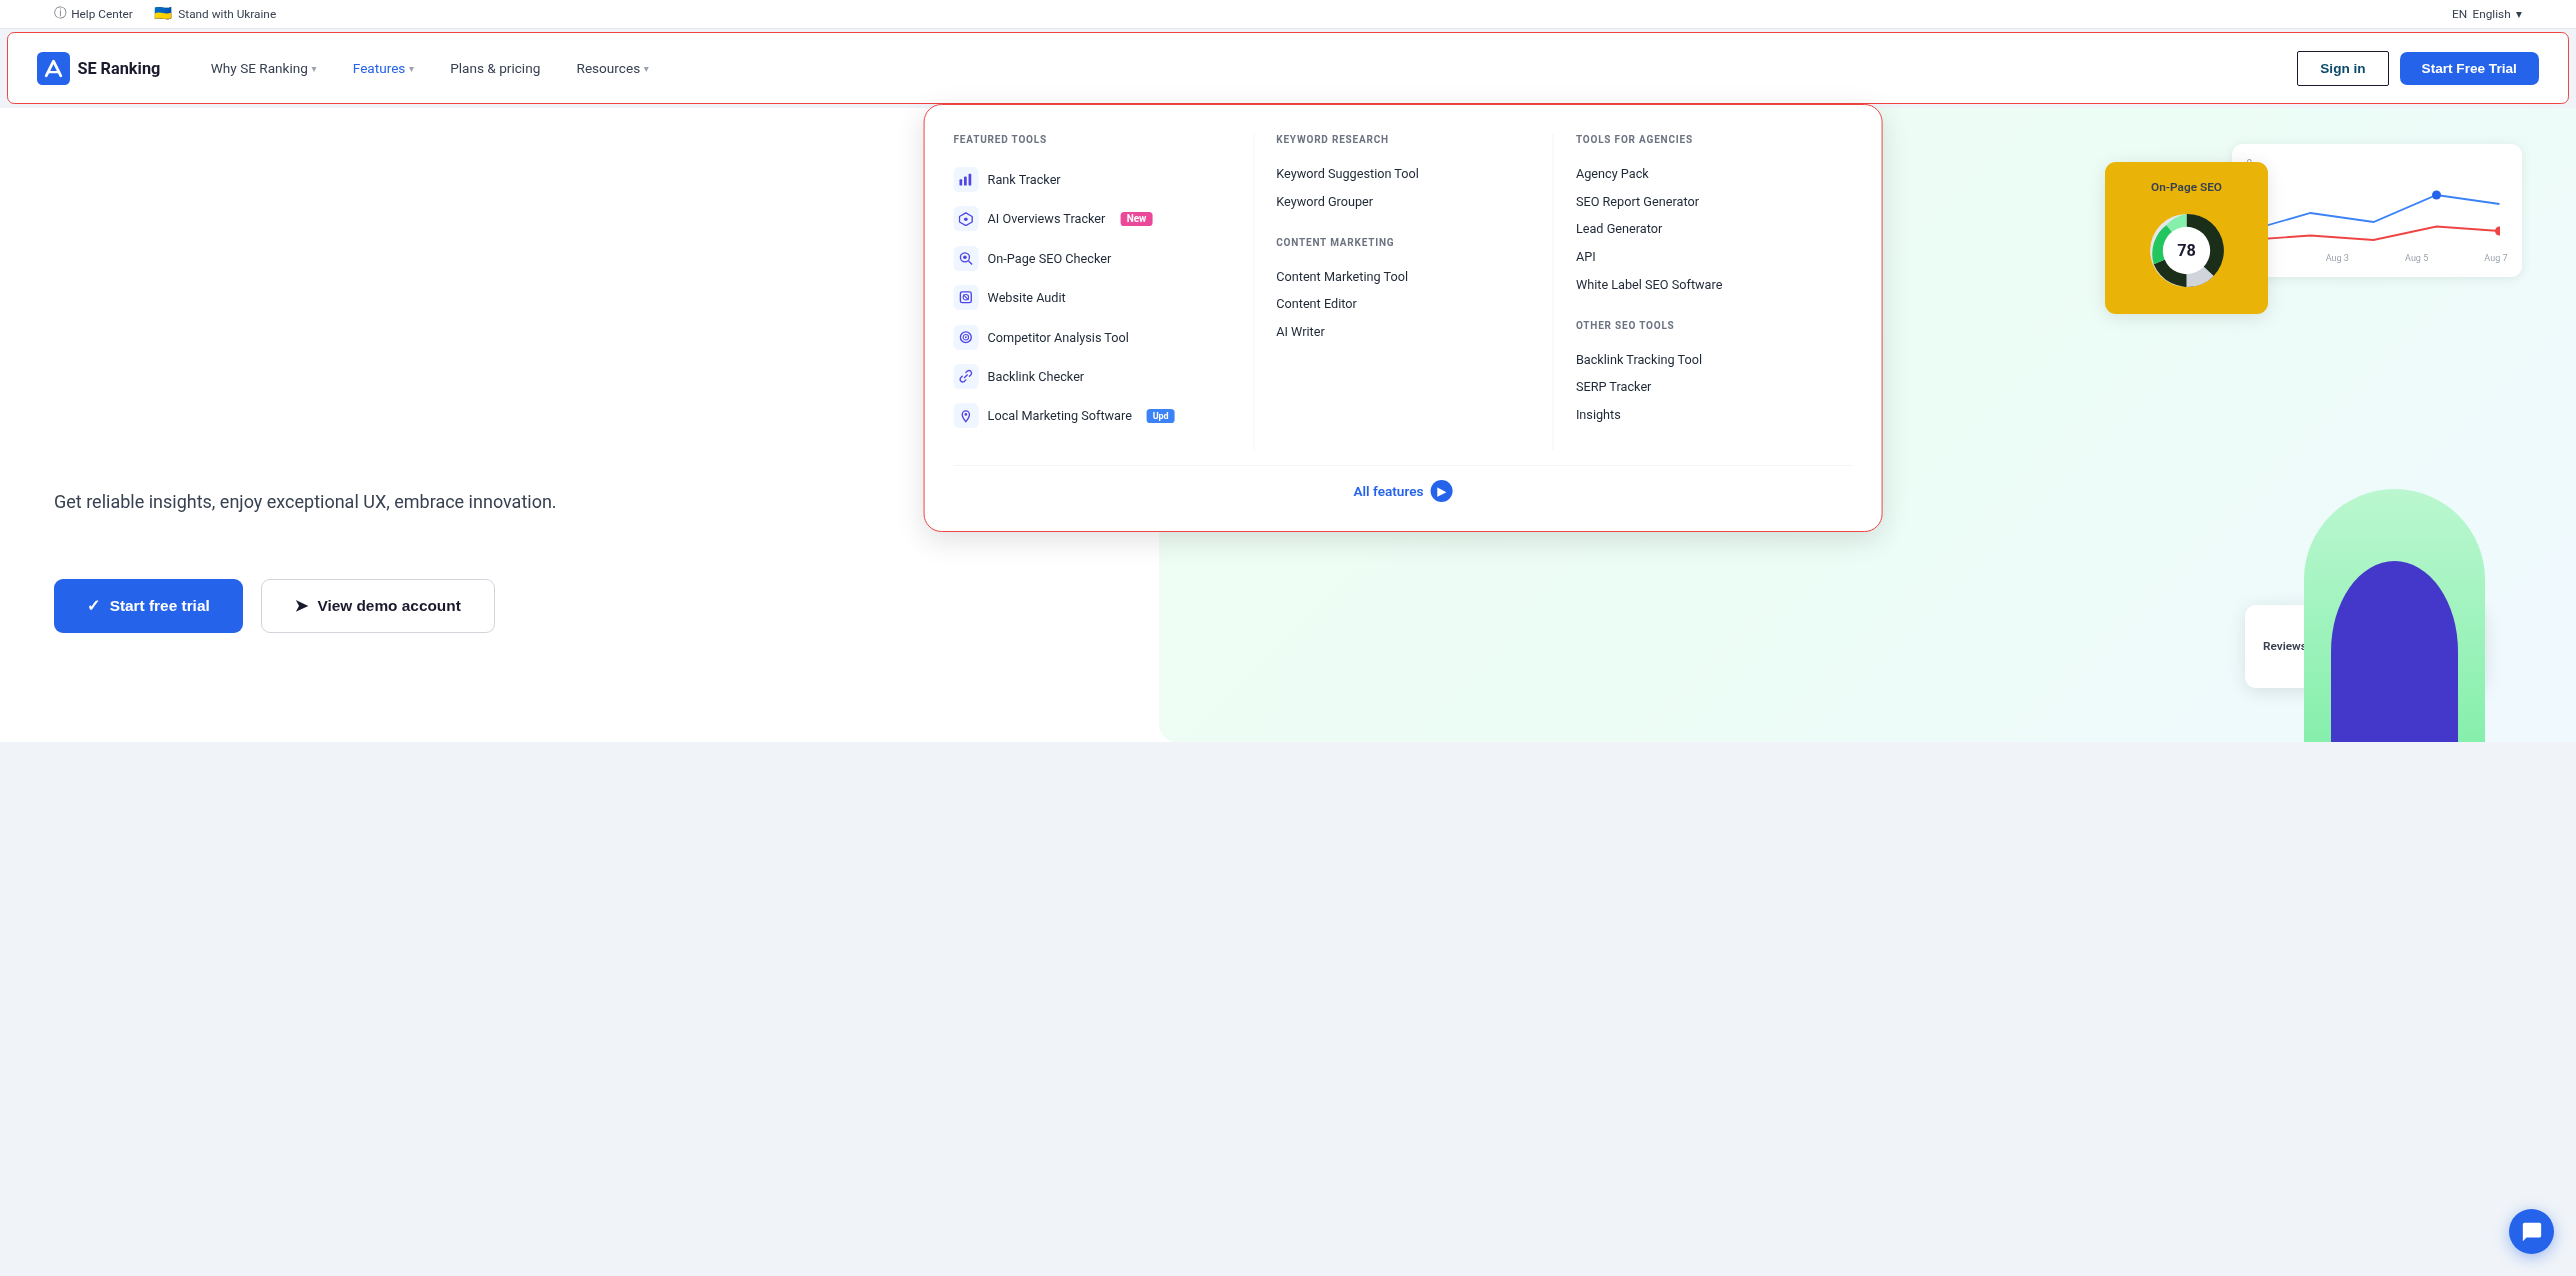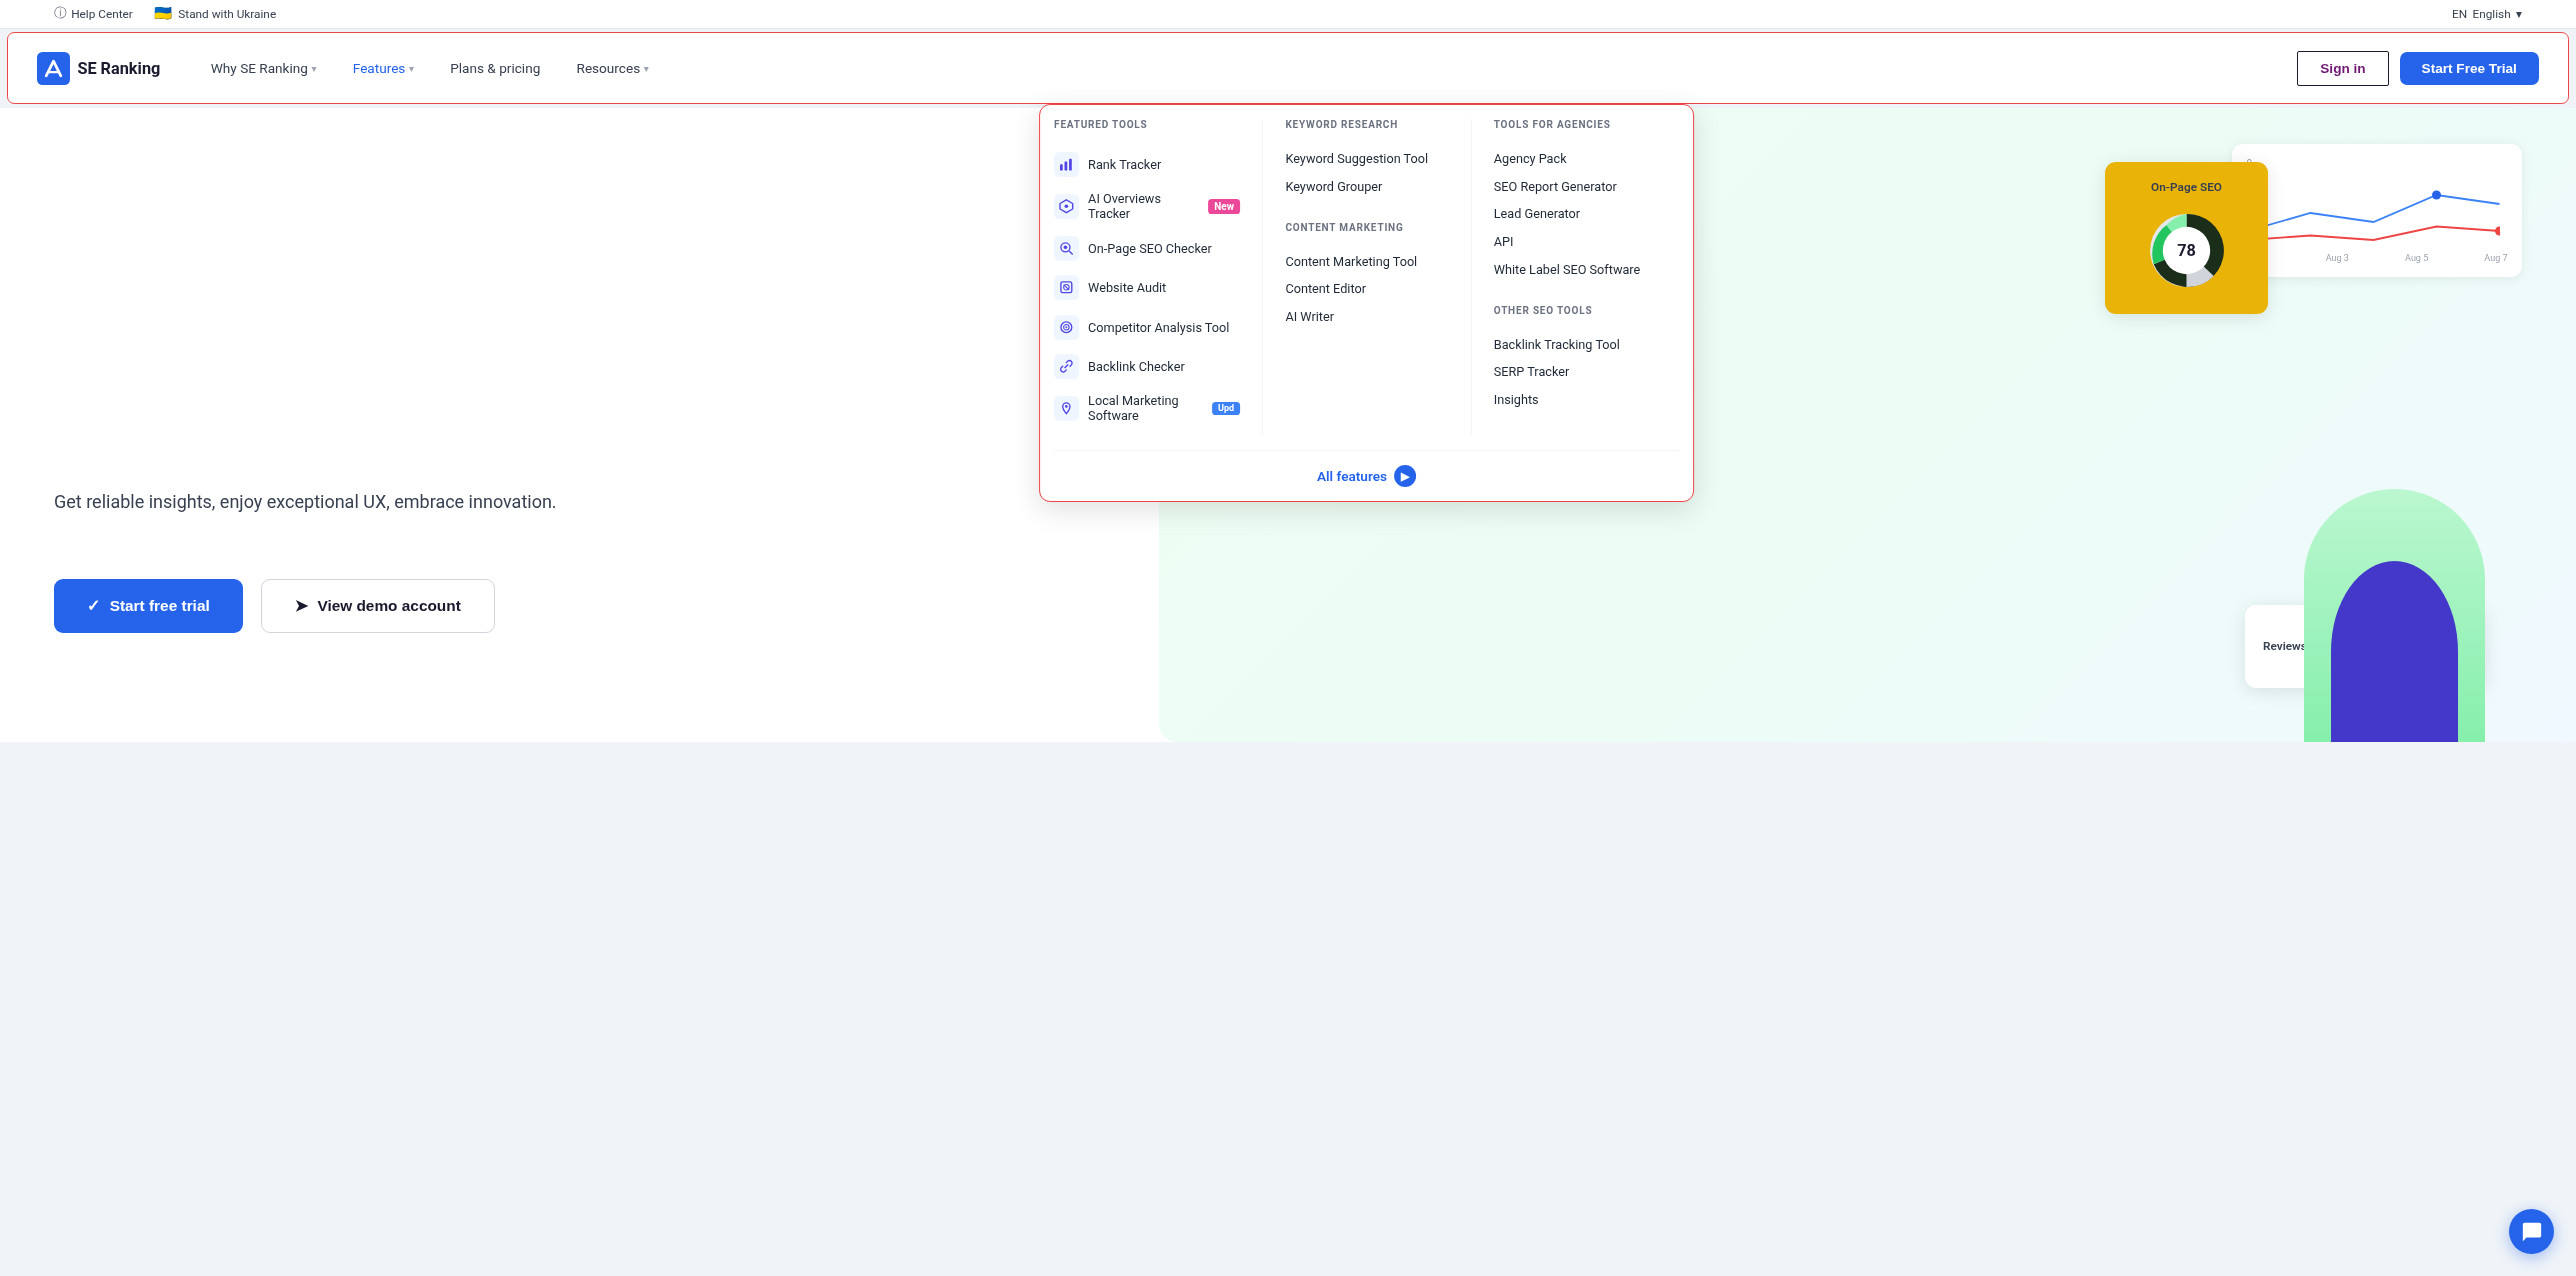--- a/index.html
+++ b/index.html
@@ -78,21 +78,21 @@
       align-items: center;
       gap: 11px;
     }
     .sign-in-btn {
       padding: 9px 22px;
       border: 1.8px solid #1a1a2e;
       border-radius: 2px;
       background: #fff;
       font-size: 13.6px;
       font-weight: 600;
-      color: #701a75;
+      color: #0c4a6e;
       cursor: pointer;
     }
     .start-trial-btn {
       padding: 9px 22px;
       border: none;
       border-radius: 7.2px;
       background: #2563eb;
       font-size: 13.6px;
       font-weight: 600;
       color: #fff;
@@ -101,23 +101,23 @@
     }
 
     
     .dropdown-menu {
       position: absolute;
       top: 71px;
       left: 50%;
       transform: translateX(-38%);
       background: #fff;
       border: 1.8px solid #ef4444;
-      border-radius: 11px;
-      width: 655px;
-      padding: 14px;
+      border-radius: 18px;
+      width: 959px;
+      padding: 29px;
       display: grid;
       grid-template-columns: 1fr 1fr 1fr;
       gap: 0;
       z-index: 200;
       box-shadow: 0 7.2px 29px rgba(0,0,0,0.12);
     }
 
     .dropdown-col { padding: 0 22px 0 0; }
     .dropdown-col:first-child { padding-left: 0; }
     .dropdown-col:last-child { padding-right: 0; border-right: none; }

